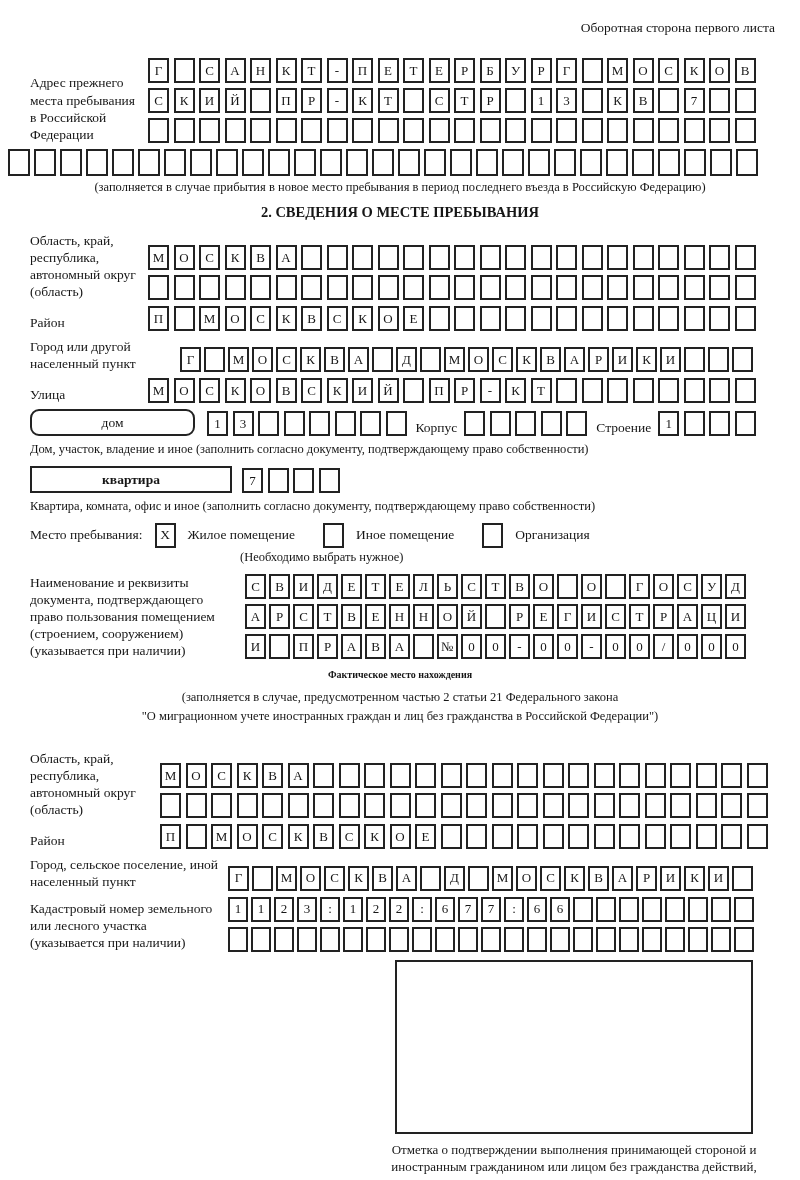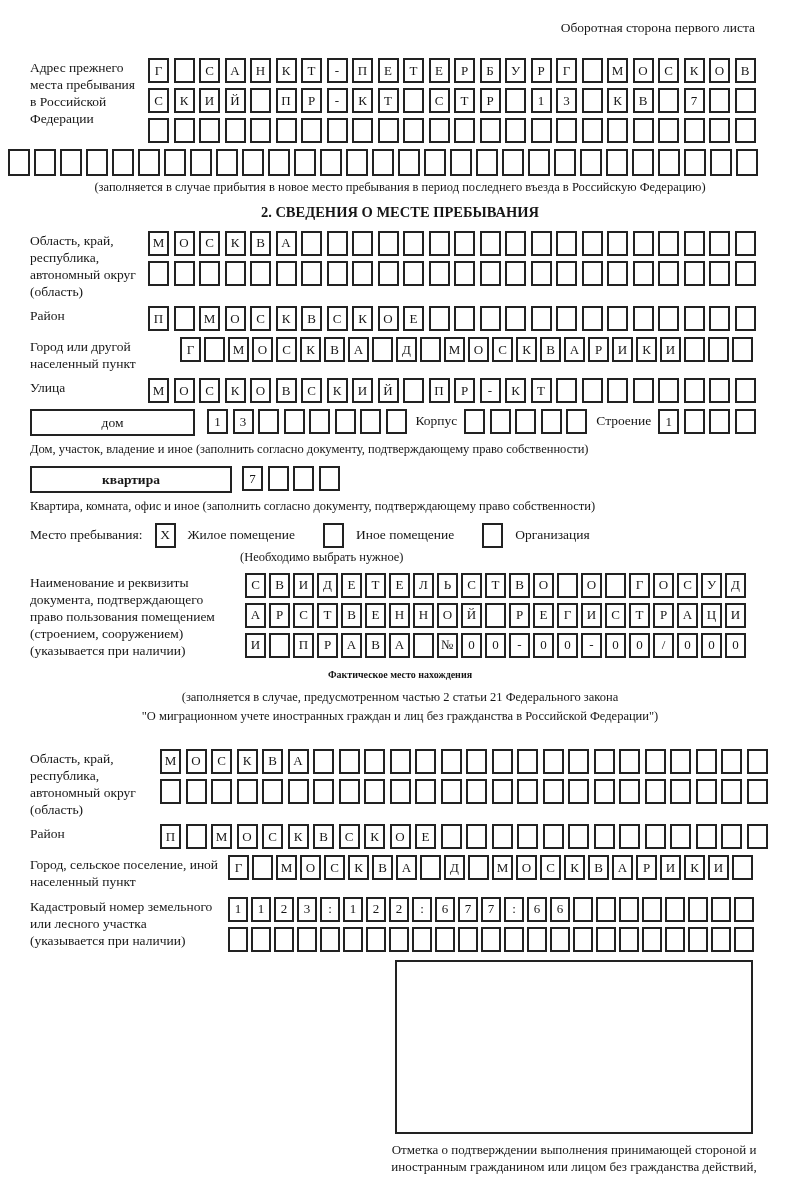--- a/index.html
+++ b/index.html
@@ -2,23 +2,23 @@
 <html><head>
 <meta charset="utf-8">
 <style>
   * { margin:0; padding:0; box-sizing:border-box; }
   html,body { background:#ffffff; }
   .page {
     width:800px; height:1180px; margin:0 auto; background:#fff;
     font-family:"Liberation Serif", serif; color:#161616;
     padding-top:20px; position:relative; overflow:hidden;
   }
-  .corner { text-align:right; padding-right:45px; font-size:13.5px; margin-bottom:22px; }
-
-  .frow { display:flex; align-items:flex-start; margin-left:30px; margin-bottom:6px; }
+  .corner { text-align:right; padding-right:25px; font-size:13.5px; margin-bottom:22px; }
+
+  .frow { display:flex; align-items:flex-end; margin-left:30px; margin-bottom:6px; }
   .flabel { font-size:13.5px; line-height:1.27; flex-shrink:0; padding-top:1px; padding-right:6px; }
   .w118 { width:118px; }
   .w130 { width:130px; }
   .w198 { width:198px; }
   .w215 { width:215px; }
   .rows .cells { margin-bottom:5px; }
   .rows .cells:last-child { margin-bottom:0; }
 
   .cells { display:flex; gap:4.5px; }
   .cells.g3 { gap:3px; }
@@ -32,21 +32,21 @@
   .fullrow .cell { width:22px; height:27px; }
 
   .caption { font-size:12.5px; text-align:center; margin:0 14px 8px 14px; line-height:1.25; }
   .sec-title { font-weight:bold; font-size:14.5px; text-align:center; margin:2px 0 10px 0; }
   .sub-title { font-weight:bold; font-size:10px; text-align:center; margin:10px 0 8px 0; }
 
   .bigbox {
     border:2px solid #222; height:27px; display:flex; align-items:center;
     justify-content:center; font-size:13.5px; flex-shrink:0; background:#fff;
   }
-  .bb-dom { width:165px; margin-right:12px; }
+  .bb-dom { width:165px; margin-right:12px;border-radius:9px; }
   .bb-kv  { width:202px; margin-right:10px;font-weight:bold; }
   .inline-label { font-size:13.5px; padding:4px 7px 0 9px; white-space:nowrap; }
   .valign { padding-top:1px; }
 
   .mesto { align-items:center; margin-bottom:2px; }
   .mesto .mlabel { font-size:13.5px; margin-right:12px; }
   .mesto .opt-label { font-size:13.5px; }
   .chk {
     width:21px; height:25px; border:2px solid #222; margin-right:12px;
     display:flex; align-items:center; justify-content:center; font-size:13.5px; flex-shrink:0;

